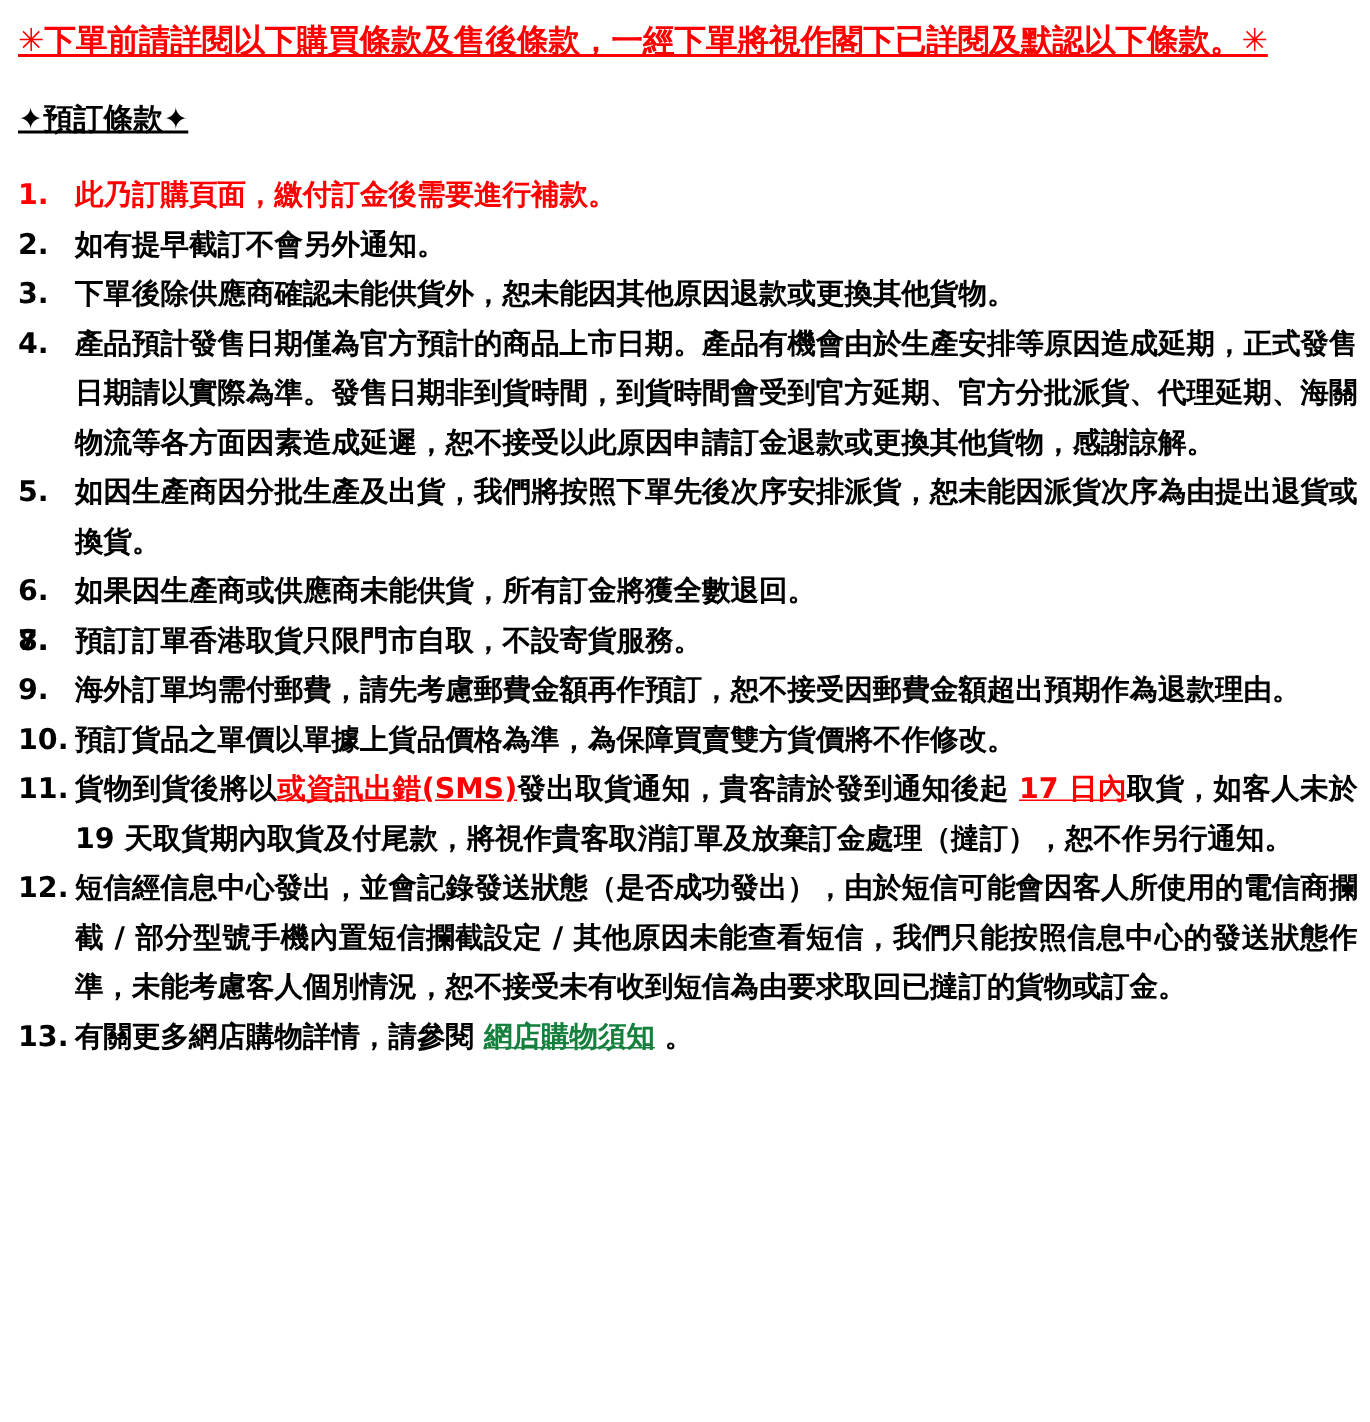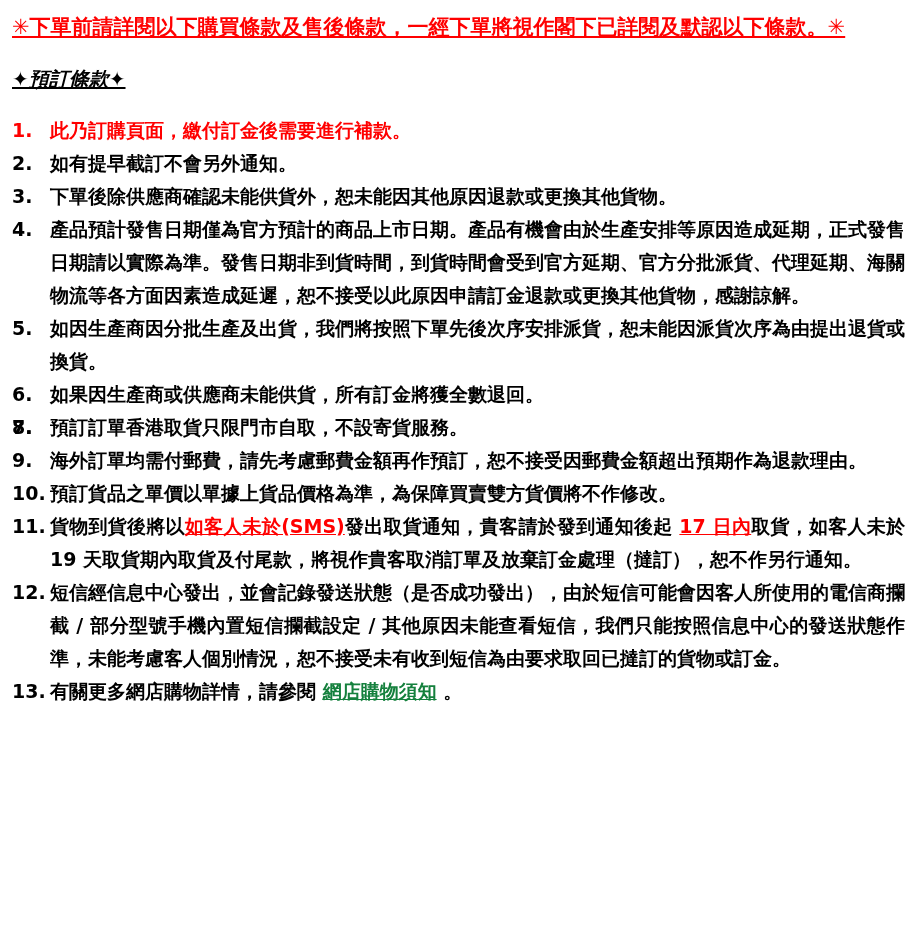--- a/index.html
+++ b/index.html
@@ -27,21 +27,20 @@
     text-decoration: underline;
     font-weight: bold;
   }
   .section-title {
     margin: 24px 0 22px 0;
     font-size: 20px;
     line-height: 26px;
     color: #000000;
     text-decoration: underline;
     font-weight: bold;
-    font-style: italic;
   }
   .terms-list {
     list-style: none;
     margin: 0;
     padding: 0;
   }
   .term-item {
     position: relative;
     padding-left: 38px;
     font-size: 19px;
@@ -120,21 +119,21 @@
       <span class="term-text">海外訂單均需付郵費，請先考慮郵費金額再作預訂，恕不接受因郵費金額超出預期作為退款理由。</span>
     </li>
 
     <li class="term-item">
       <span class="num">10.</span>
       <span class="term-text">預訂貨品之單價以單據上貨品價格為準，為保障買賣雙方貨價將不作修改。</span>
     </li>
 
     <li class="term-item">
       <span class="num">11.</span>
-      <span class="term-text"><span>貨物到貨後將以</span><span class="red-underline">如客人未於(SMS)</span><span>發出取貨通知，貴客請於發到通知後起 </span><span class="red-underline">17 日內</span><span>取貨，如客人未於 19 天取貨期內取貨及付尾款，將視作貴客取消訂單及放棄訂金處理（撻訂），恕不作另行通知。</span></span>
+      <span class="term-text"><span>貨物到貨後將以</span><span class="red-underline">或資訊出錯(SMS)</span><span>發出取貨通知，貴客請於發到通知後起 </span><span class="red-underline">17 日內</span><span>取貨，如客人未於 19 天取貨期內取貨及付尾款，將視作貴客取消訂單及放棄訂金處理（撻訂），恕不作另行通知。</span></span>
     </li>
 
     <li class="term-item">
       <span class="num">12.</span>
       <span class="term-text">短信經信息中心發出，並會記錄發送狀態（是否成功發出），由於短信可能會因客人所使用的電信商攔截 / 部分型號手機內置短信攔截設定 / 其他原因未能查看短信，我們只能按照信息中心的發送狀態作準，未能考慮客人個別情況，恕不接受未有收到短信為由要求取回已撻訂的貨物或訂金。</span>
     </li>
 
     <li class="term-item">
       <span class="num">13.</span>
       <span class="term-text"><span>有關更多網店購物詳情，請參閱 </span><a class="link">網店購物須知</a><span> 。</span></span>

